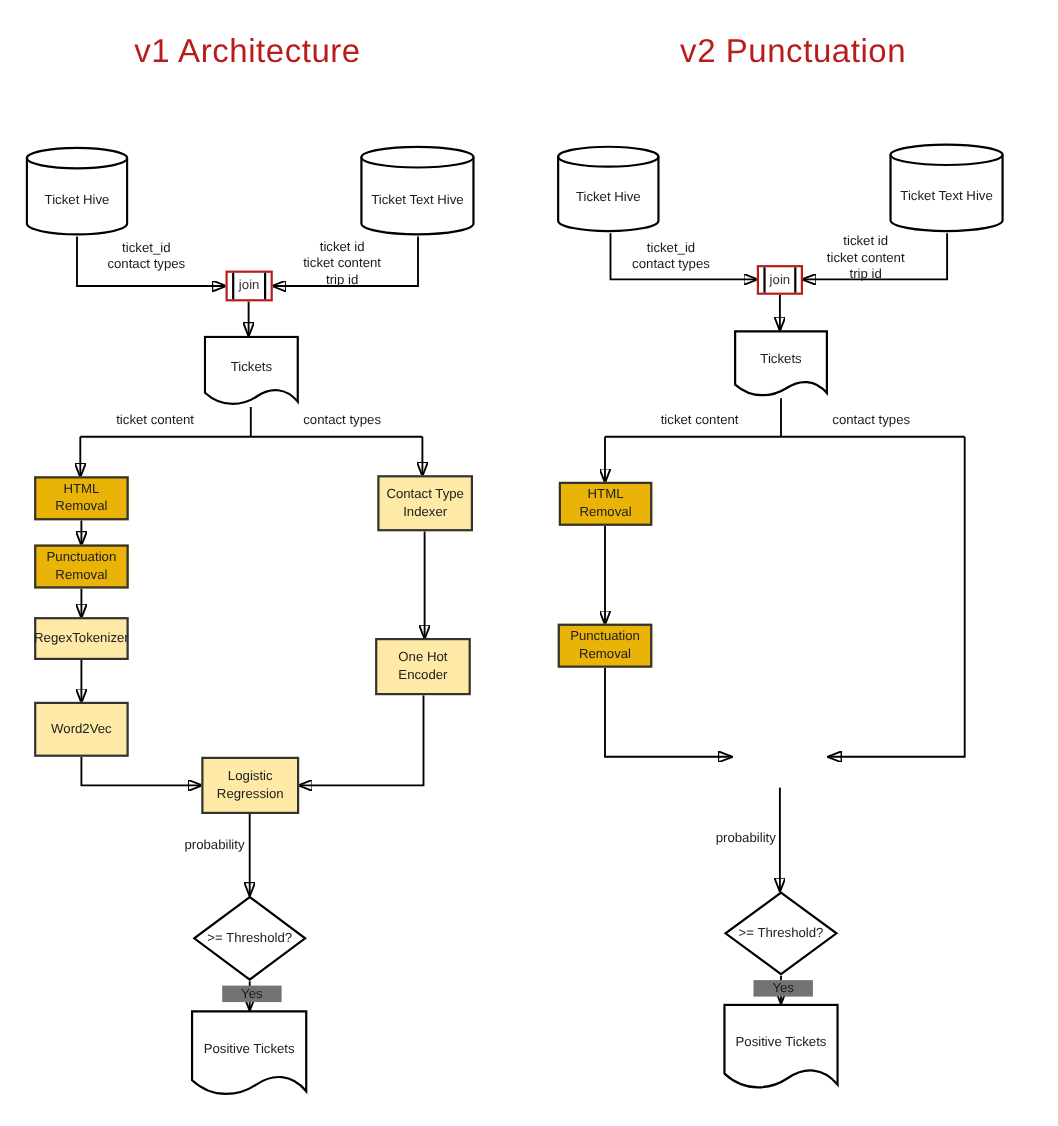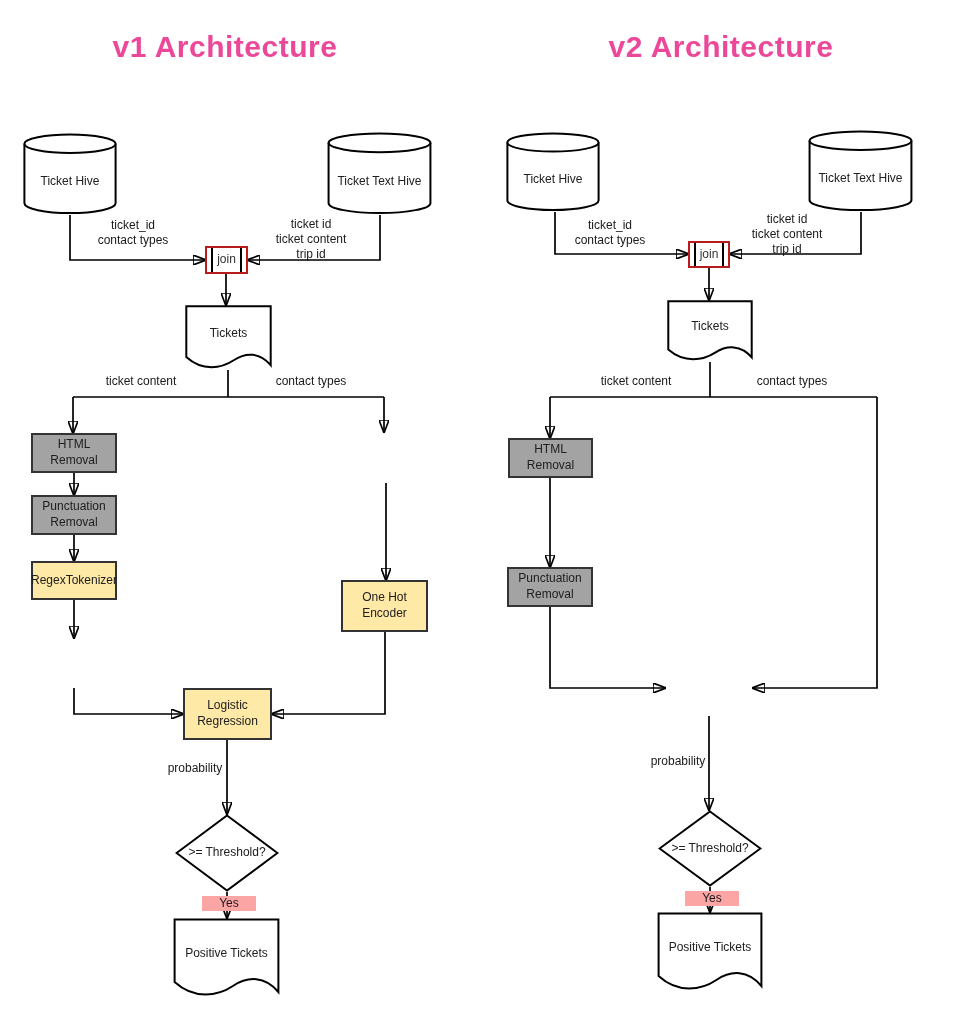--- a/index.html
+++ b/index.html
@@ -4,46 +4,46 @@
 <style>
   html,body{margin:0;padding:0;background:#ffffff;}
   .stage{
     position:relative;width:962px;height:1024px;background:#ffffff;
     font-family:"Liberation Sans","DejaVu Sans",sans-serif;color:#202020;
     overflow:hidden;
   }
   .edges{position:absolute;left:0;top:0;width:962px;height:1024px;}
   .edges path{stroke:#000000;stroke-width:1.7;fill:none;}
   .title{
-    position:absolute;text-align:center;font-weight:700;font-size:30px;
-    letter-spacing:0.5px;color:#ec4899;
+    position:absolute;text-align:center;font-weight:400;font-size:30px;
+    letter-spacing:0.5px;color:#b91c1c;
   }
   .node{position:absolute;display:flex;align-items:center;justify-content:center;}
   .node .shape{position:absolute;left:0;top:0;width:100%;height:100%;}
   .node .lbl{
     position:relative;z-index:2;text-align:center;font-size:12px;line-height:1.3;
     white-space:pre-line;padding:0 2px;
   }
   .cyl .lbl{margin-top:16px;}
   .doc .lbl{margin-top:-8px;text-align:right;}
   .proc{border:2px solid #333333;box-sizing:border-box;}
-  .proc.green{background:#a3a3a3;}
+  .proc.green{background:#eab308;}
   .proc.yellow{background:#ffe9a6;}
   .join{
     background:#ffffff;border:2px solid #b91c1c;box-sizing:border-box;
   }
   .join .bar{position:absolute;top:0;bottom:0;width:2px;background:#000000;z-index:1;}
   .join .bar.l{left:4px;}
   .join .bar.r{right:4px;}
   .join .lbl{font-size:12px;color:#333333;}
   .edge-label{
     position:absolute;text-align:center;font-size:12px;line-height:1.25;
     white-space:pre-line;color:#1a1a1a;
   }
-  .edge-label.onwire{background:#fca5a5;padding:0 2px;z-index:3;text-align:center;}
+  .edge-label.onwire{background:#737373;padding:0 2px;z-index:3;text-align:center;}
   .svgfill{fill:#ffffff;stroke:#000000;stroke-width:2;vector-effect:non-scaling-stroke;}
 </style>
 </head>
 <body>
 
 <div class="stage">
 
   <svg class="edges">
     <defs>
       <marker id="arr" markerWidth="13" markerHeight="10" refX="12" refY="5" orient="auto" markerUnits="userSpaceOnUse">
@@ -127,21 +127,28 @@
 
   <div class="node proc green" style="left:31px;top:495px;width:86px;height:40px;">
     <span class="lbl">Punctuation
 Removal</span>
   </div>
 
   <div class="node proc yellow" style="left:31px;top:561px;width:86px;height:39px;">
     <span class="lbl">RegexTokenizer</span>
   </div>
 
-
+  <div class="node proc yellow" style="left:31px;top:638px;width:86px;height:50px;">
+    <span class="lbl">Word2Vec</span>
+  </div>
+
+  <div class="node proc yellow" style="left:343px;top:432px;width:87px;height:51px;">
+    <span class="lbl">Contact Type
+Indexer</span>
+  </div>
 
   <div class="node proc yellow" style="left:341px;top:580px;width:87px;height:52px;">
     <span class="lbl">One Hot
 Encoder</span>
   </div>
 
   <div class="node proc yellow" style="left:183px;top:688px;width:89px;height:52px;">
     <span class="lbl">Logistic
 Regression</span>
   </div>
@@ -157,21 +164,21 @@
 
   <div class="edge-label onwire" style="left:202px;top:896px;width:50px;">Yes</div>
 
   <div class="node doc" style="left:173px;top:918px;width:107px;height:80px;">
     <svg class="shape" viewBox="0 0 100 80" preserveAspectRatio="none">
       <path class="svgfill" d="M1.5,1.5 L98.5,1.5 L98.5,74 C86,58 70,58 56,68 C42,78 20,82 1.5,64 Z"></path>
     </svg>
     <span class="lbl">Positive Tickets</span>
   </div>
 
-  <div class="title" style="left:541px;top:30px;width:360px;">v2 Architecture</div>
+  <div class="title" style="left:541px;top:30px;width:360px;">v2 Punctuation</div>
 
   <div class="node cyl" style="left:506px;top:132px;width:94px;height:80px;">
     <svg class="shape" viewBox="0 0 100 84" preserveAspectRatio="none">
       <path class="svgfill" d="M1.5,11 L1.5,72 A48.5,10 0 0,0 98.5,72 L98.5,11"></path>
       <ellipse class="svgfill" cx="50" cy="11" rx="48.5" ry="9.5"></ellipse>
     </svg>
     <span class="lbl">Ticket Hive</span>
   </div>
 
   <div class="node cyl" style="left:808px;top:130px;width:105px;height:82px;">

